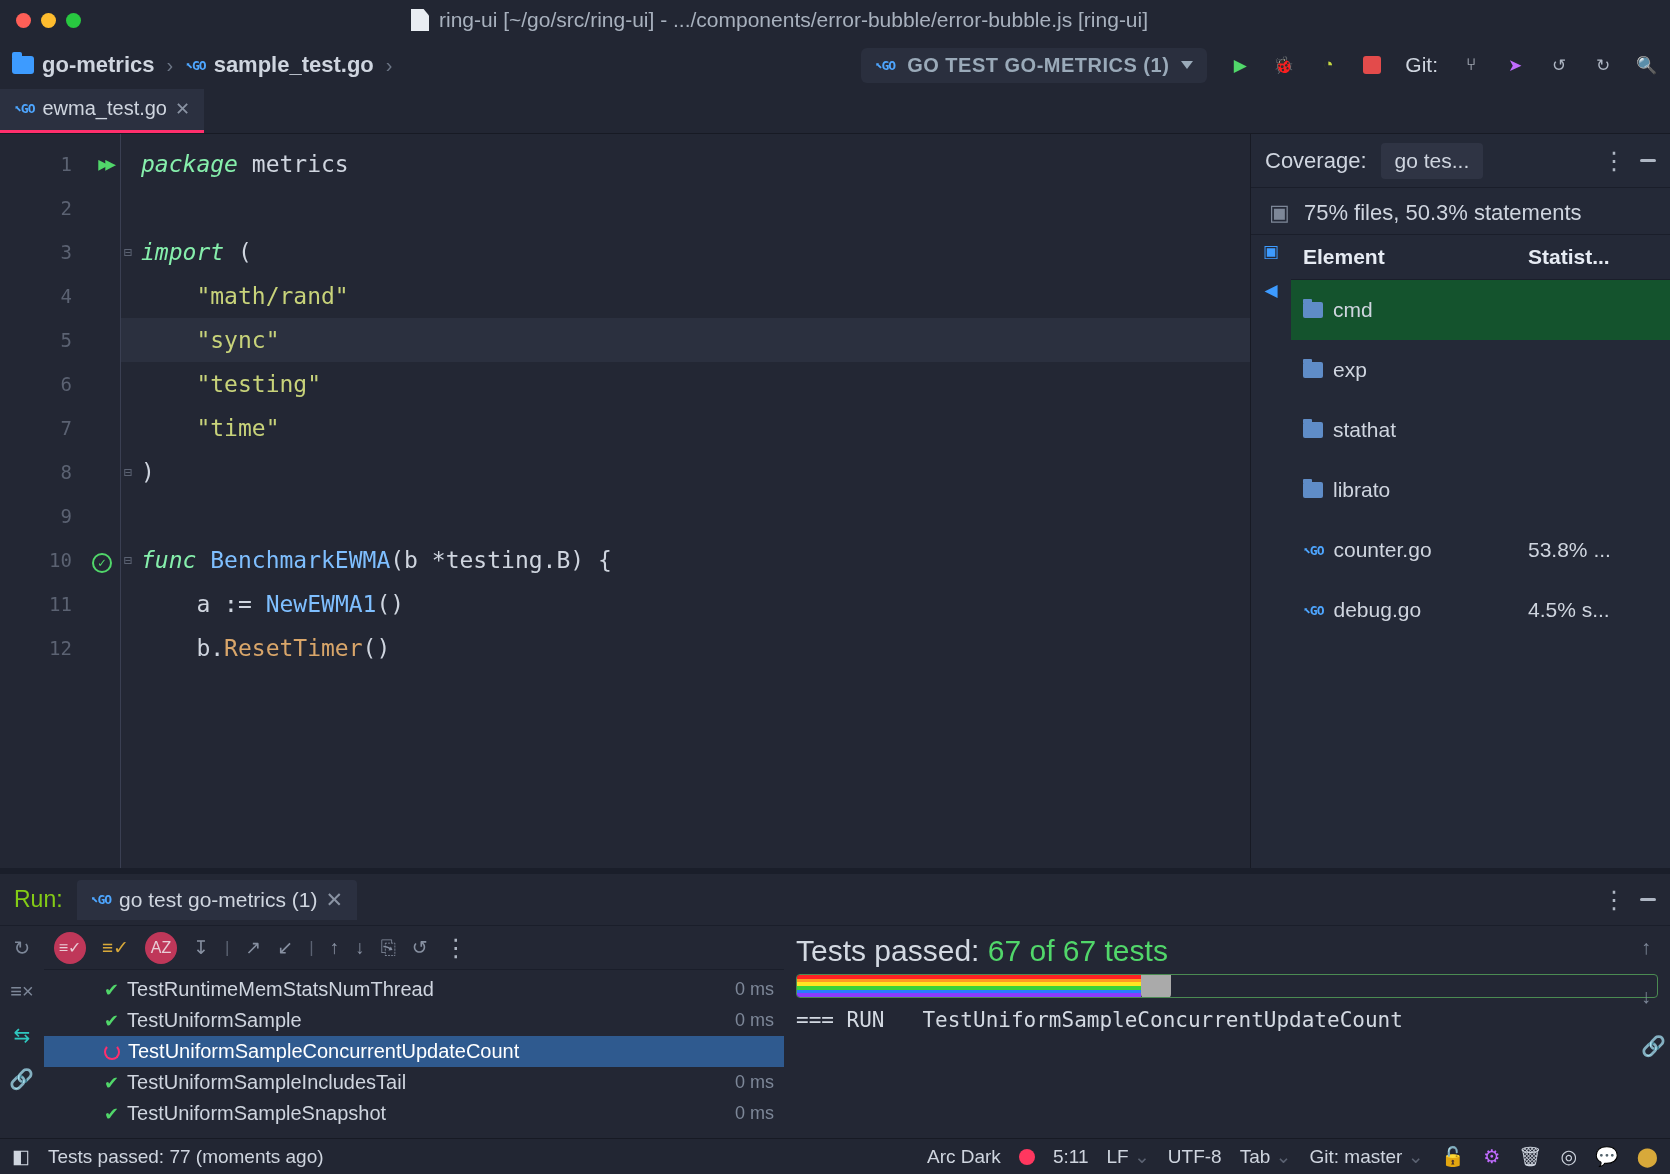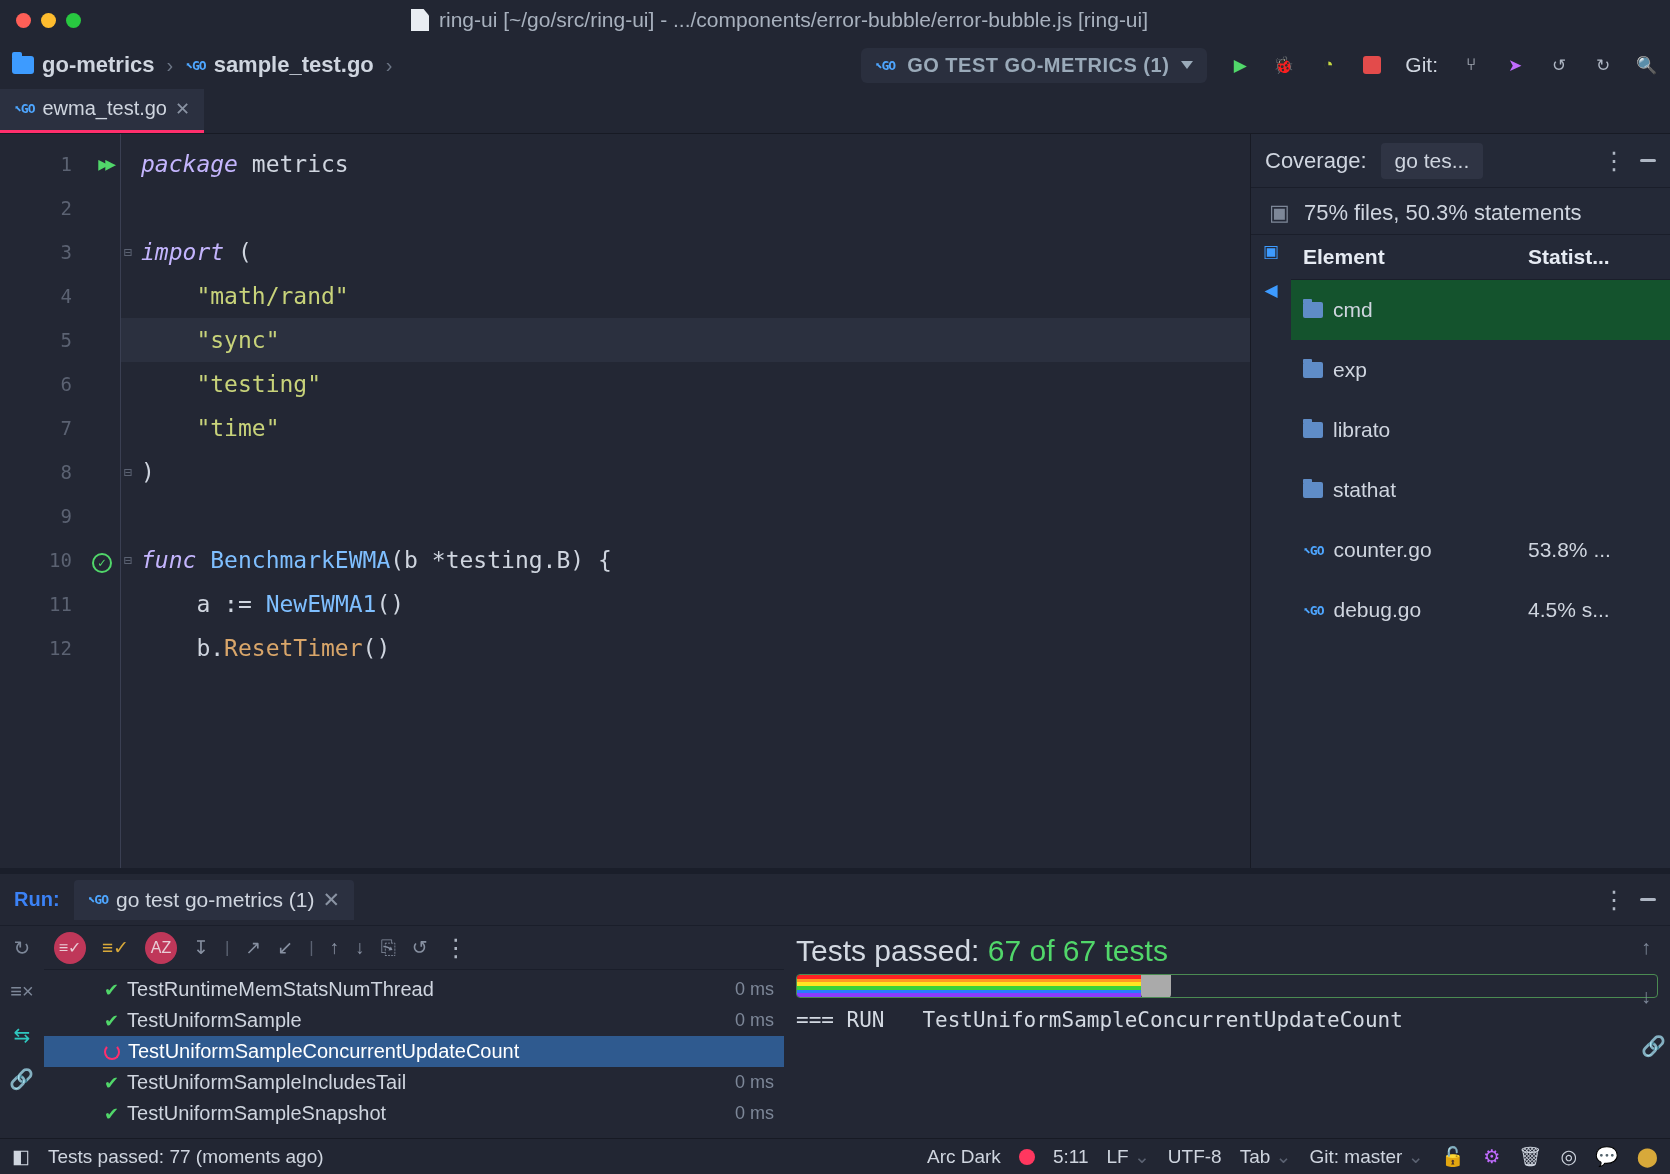--- a/index.html
+++ b/index.html
@@ -58,21 +58,21 @@
   .editor { flex:1; display:flex; background:#232734; position:relative;}
   .gutter { width:120px; background:#232734; text-align:right; padding-top:8px;}
   .gutter .ln { height:44px; line-height:44px; color:#5b6272; font-size:19px; padding-right:48px; font-family:Menlo,monospace; position:relative;}
   .gutter .ln .mk { position:absolute; right:8px; top:50%; transform:translateY(-50%);}
   .fast-fwd{color:#51d76a;font-size:18px;letter-spacing:-4px;}
   .check-circ{width:20px;height:20px;border:2.5px solid #51d76a;border-radius:50%;display:inline-flex;align-items:center;justify-content:center;color:#51d76a;font-size:13px;}
   .fold{color:#5b6272;font-size:14px;}
   .code { flex:1; padding-top:8px; border-left:1px solid #3a3f52; font-family:Menlo,Consolas,monospace; font-size:23px; }
   .cl { height:44px; line-height:44px; padding-left:20px; white-space:pre;}
   .cl.hl { background:#2b303f; }
-  .kw{color:#c4b5fd;font-style:italic;} .id{color:#cfd5df;} .str{color:#c8d37a;}
+  .kw{color:#86efac;font-style:italic;} .id{color:#cfd5df;} .str{color:#c8d37a;}
   .fn{color:#7fbfff;} .op{color:#cfd5df;}
   .mbr{color:#d9a66a;}
   
   .coverage { width:420px; background:#242937; border-left:1px solid #171a24; display:flex; flex-direction:column;}
   .cov-hdr{height:54px;display:flex;align-items:center;padding:0 14px;gap:14px;border-bottom:1px solid #1a1e2a;}
   .cov-hdr .lbl{font-size:22px;color:#cfd5df;}
   .cov-hdr .dd{background:#2f3444;padding:6px 14px;border-radius:4px;font-size:21px;color:#cfd5df;}
   .cov-summary{padding:12px 14px 8px 48px;font-size:22px;color:#cfd5df;border-bottom:1px solid #1a1e2a;}
   .cov-body{display:flex;flex:1;overflow:hidden;}
   .cov-gutter{width:40px;display:flex;flex-direction:column;align-items:center;padding-top:6px;gap:18px;}
@@ -80,21 +80,21 @@
   .cov-th{display:flex;padding:10px 12px;font-size:21px;font-weight:700;color:#e6ebf3;border-bottom:1px solid #1a1e2a;}
   .cov-th .c1{flex:1;} .cov-th .c2{width:130px;}
   .cov-row{display:flex;align-items:center;padding:18px 12px;font-size:21px;color:#cfd5df;}
   .cov-row.sel{background:#14532d;}
   .cov-row .c1{flex:1;display:flex;align-items:center;gap:10px;} .cov-row .c2{width:130px;}
   .mini-folder{width:20px;height:16px;background:#5f8cc7;border-radius:2px;position:relative;}
   .mini-folder::before{content:"";position:absolute;top:-3px;left:0;width:9px;height:4px;background:#5f8cc7;border-radius:1px 1px 0 0;}
   
   .runpanel{height:270px;background:#232734;border-top:6px solid #1a1e2a;display:flex;flex-direction:column;}
   .run-hdr{height:52px;display:flex;align-items:center;padding:0 14px;gap:14px;border-bottom:1px solid #1a1e2a;}
-  .run-hdr .lbl{font-size:20px;color:#3b82f6;font-weight:bold;}
+  .run-hdr .lbl{font-size:23px;color:#84cc16;}
   .run-tab{display:flex;align-items:center;gap:8px;background:#2b3040;padding:8px 14px;font-size:21px;color:#cfd5df;border-radius:4px 4px 0 0;}
   .run-body{flex:1;display:flex;overflow:hidden;}
   .run-left{width:44px;display:flex;flex-direction:column;align-items:center;padding-top:10px;gap:20px;color:#7d8798;font-size:20px;}
   .run-mid{flex:0 0 740px;display:flex;flex-direction:column;}
   .run-tools{height:44px;display:flex;align-items:center;gap:16px;padding:0 10px;border-bottom:1px solid #1a1e2a;}
   .pill{width:32px;height:32px;border-radius:50%;background:#bf3759;display:inline-flex;align-items:center;justify-content:center;color:#e9cdd6;font-size:16px;}
   .tool{color:#8790a1;font-size:19px;}
   .tests{flex:1;overflow:auto;padding:4px 0;}
   .trow{display:flex;align-items:center;padding:4px 10px 4px 60px;font-size:20px;color:#cfd5df;}
   .trow.sel{background:#2f5a8f;color:#ffffff;}
@@ -234,28 +234,28 @@
             <div class="cov-row">
               <span class="c1">
                 <span class="mini-folder"></span>
                 <span>exp</span>
               </span>
               <span class="c2"></span>
             </div>
             <div class="cov-row">
               <span class="c1">
                 <span class="mini-folder"></span>
+                <span>stathat</span>
+              </span>
+              <span class="c2"></span>
+            </div>
+            <div class="cov-row">
+              <span class="c1">
+                <span class="mini-folder"></span>
                 <span>librato</span>
-              </span>
-              <span class="c2"></span>
-            </div>
-            <div class="cov-row">
-              <span class="c1">
-                <span class="mini-folder"></span>
-                <span>stathat</span>
               </span>
               <span class="c2"></span>
             </div>
             <div class="cov-row">
               <span class="c1">
                 <span class="go-badge">⬉GO</span>
                 <span>counter.go</span>
               </span>
               <span class="c2">53.8% ...</span>
             </div>

